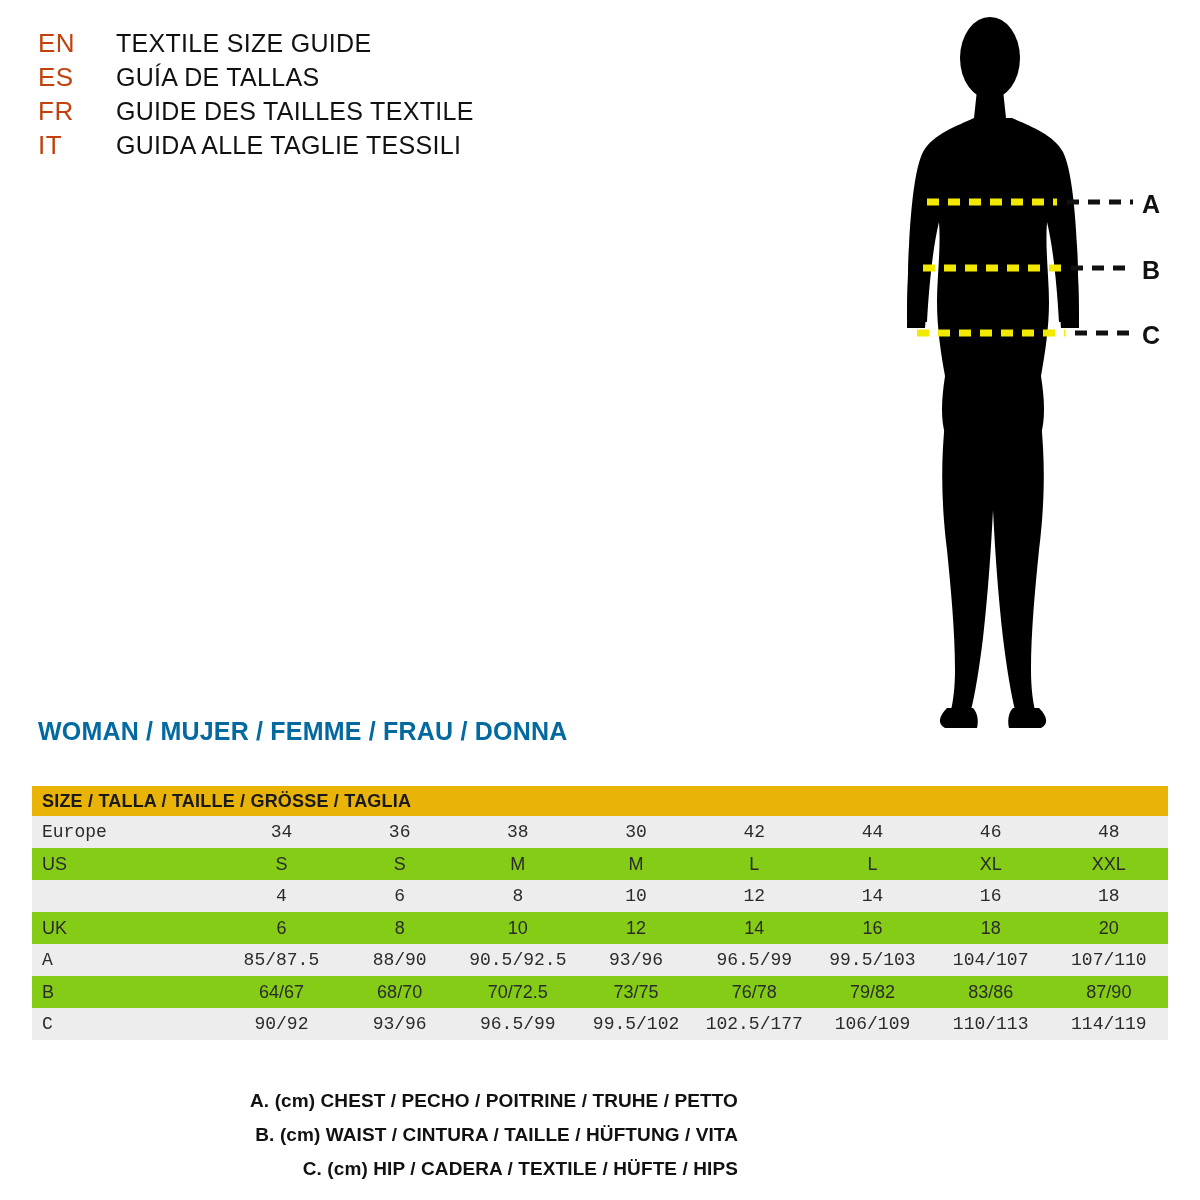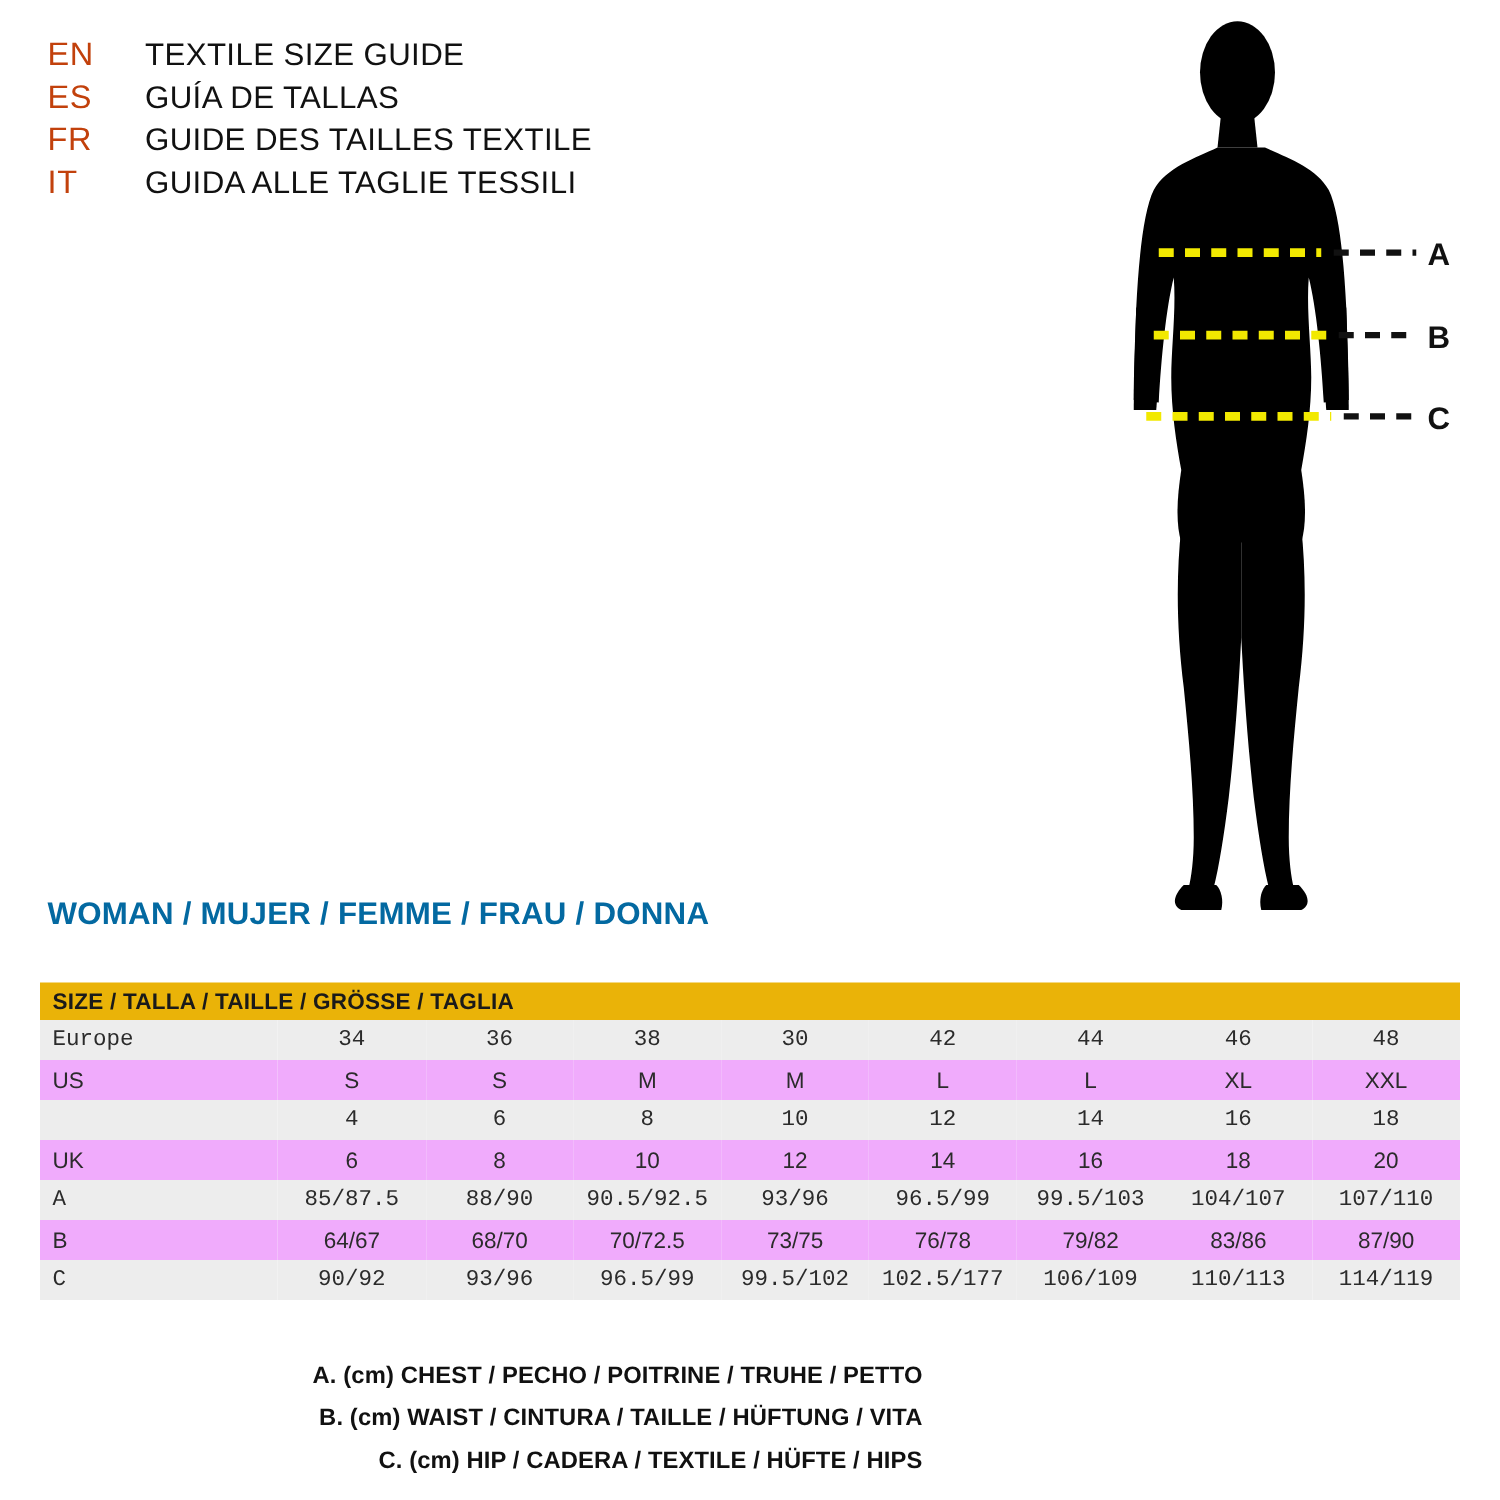--- a/index.html
+++ b/index.html
@@ -95,21 +95,21 @@
     background: #eab308;
     color: #1a1a1a;
     text-align: left;
     padding-left: 10px;
     font-weight: bold;
     font-size: 18px;
     letter-spacing: 0.2px;
     height: 30px;
   }
   #size-table tbody tr.alt-light { background: #ededed; font-family: Liberation Mono, monospace; }
-  #size-table tbody tr.alt-dark  { background: #f0abfc; }
+  #size-table tbody tr.alt-dark  { background: #84cc16; }
   #size-table td.rowlabel {
     text-align: left;
     padding-left: 10px;
     color: #2b2b2b;
   }
 
   
   #footnotes {
     position: absolute;
     left: 38px;

